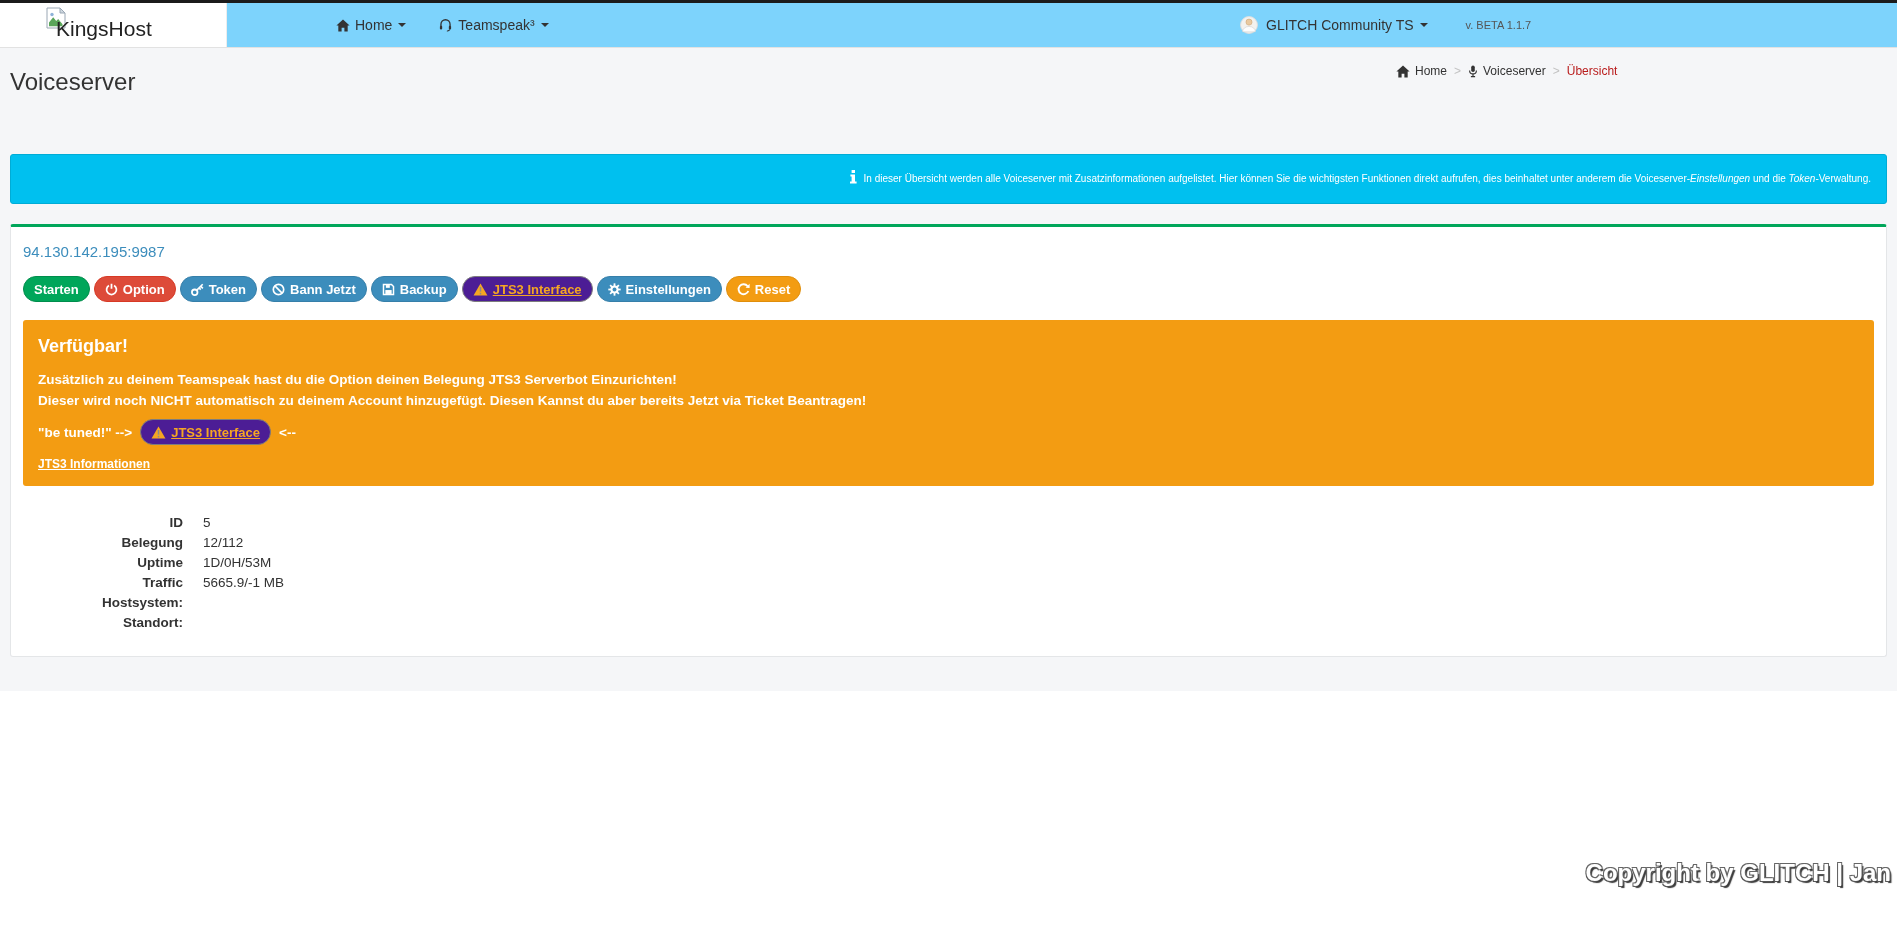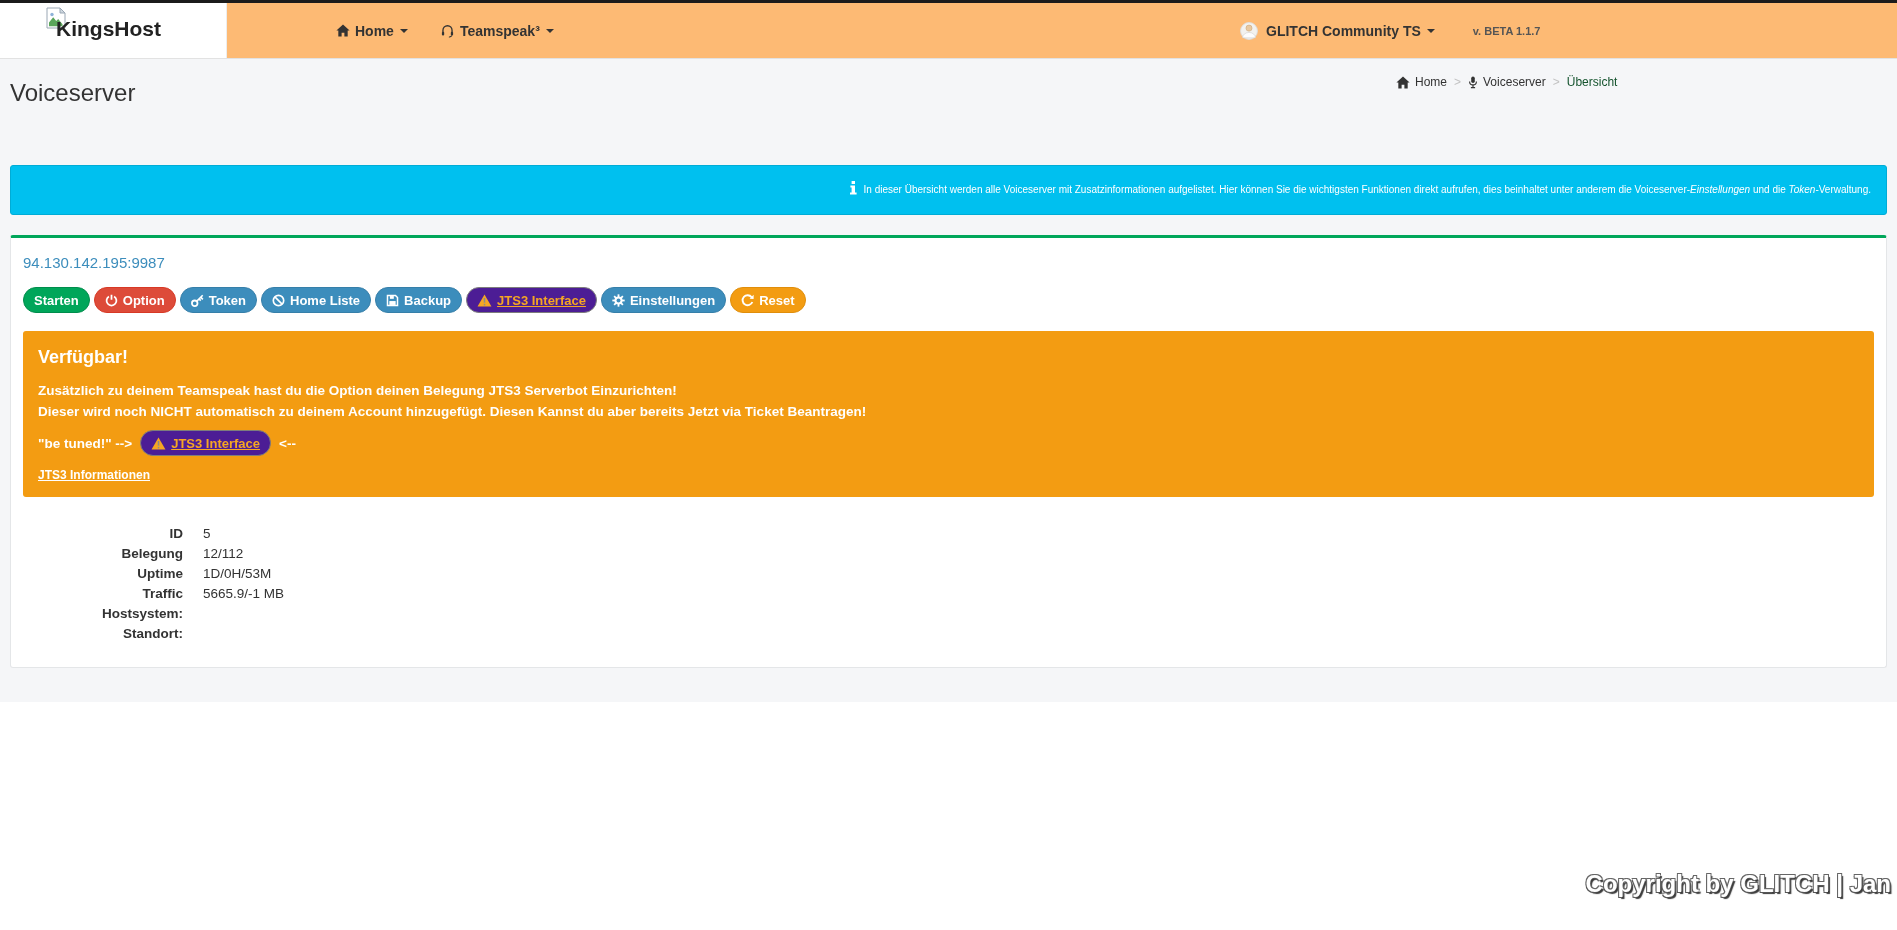--- a/index.html
+++ b/index.html
@@ -3,21 +3,21 @@
 <meta charset="utf-8">
 <style>
   * { box-sizing: border-box; }
   html, body { width: 1897px; height: 930px; margin: 0; overflow: hidden; }
   body { font-family: "Liberation Sans", "DejaVu Sans", sans-serif; color: #333; background: #fff; }
   a { text-decoration: none; color: inherit; }
 
   .topbar { height: 3px; background: #1b1b1b; }
 
   
-  .navbar { position: relative; height: 56px; background: #fdba74; border-bottom: 1px solid #e2e2e2; font-weight: bold; }
+  .navbar { position: relative; height: 45px; background: #7dd3fc; border-bottom: 1px solid #e2e2e2; }
   .logo { position: absolute; left: 0; top: 0; width: 227px; height: 100%;
           background: #fff; border-right: 1px solid #ededed; cursor: pointer; }
   .logo .bimg { position: absolute; left: 46px; top: 4px; }
   .logo .logo-text { position: absolute; left: 56px; top: 14px; font-size: 21px; color: #222; }
   .nav-menu { position: absolute; left: 320px; top: 0; height: 100%; display: flex; align-items: center; }
   .nav-item { display: inline-flex; align-items: center; padding: 0 16px; height: 100%;
               font-size: 14px; color: #333; cursor: pointer; }
   .nav-item .ic, .bc-item .ic { display: inline-flex; margin-right: 5px; }
   .caret { width: 0; height: 0; border: 4px solid transparent; border-top-color: #333;
            margin-left: 6px; margin-top: 4px; display: inline-block; }
@@ -26,21 +26,21 @@
   .user-menu .avatar { display: inline-flex; margin-right: 8px; }
   .version { margin-left: 38px; font-size: 11px; color: #555; }
 
   
   .content-wrap { position: relative; background: #f5f6f8; padding-bottom: 34px; }
   .content-header { padding: 20px 10px 0; height: 50px; }
   .content-header h1 { margin: 0; font-size: 24px; font-weight: 400; color: #333; }
   .breadcrumb { position: absolute; left: 1396px; top: 16px; white-space: nowrap;
                 font-size: 12px; color: #333; display: flex; align-items: center; }
   .bc-item { display: inline-flex; align-items: center; color: #333; }
-  .bc-item.active { color: #14532d; justify-content: flex-end; }
+  .bc-item.active { color: #b91c1c; justify-content: flex-end; }
   .bc-sep { margin: 0 7px; color: #c2c2c2; }
 
   .alert-info { margin: 56px 10px 0; background: #00c0ef; border: 1px solid #00acd6;
                 border-radius: 3px; color: #fff; padding: 14px 15px; font-size: 10px;
                 line-height: 20px; text-align: right; }
   .alert-info .ic { display: inline-flex; margin-right: 7px; vertical-align: -2px; }
   .alert-info .em { font-style: italic; }
 
   .panel { margin: 20px 10px 0; background: #fff; border: 1px solid #e4e6e8;
            border-top: 3px solid #00a65a; border-radius: 3px; padding: 16px 12px 24px; }
@@ -197,21 +197,21 @@
           </span>
           <span>Token</span>
         </button>
         <button class="btn blue">
           <span class="ic">
             <svg width="13" height="13" viewBox="0 0 14 14" fill="none" stroke="currentColor" stroke-width="1.8">
               <circle cx="7" cy="7" r="5.6"></circle>
               <path d="M3.1 3.1 L10.9 10.9"></path>
             </svg>
           </span>
-          <span>Home Liste</span>
+          <span>Bann Jetzt</span>
         </button>
         <button class="btn blue">
           <span class="ic">
             <svg width="13" height="13" viewBox="0 0 14 14">
               <path d="M1.6 1.6 h8.6 l2.2 2.2 v8.6 H1.6 Z" fill="none" stroke="currentColor" stroke-width="1.6"></path>
               <rect x="4.2" y="2.2" width="4.2" height="3" fill="currentColor"></rect>
               <rect x="3.6" y="7.6" width="6.8" height="4.2" fill="currentColor"></rect>
             </svg>
           </span>
           <span>Backup</span>

